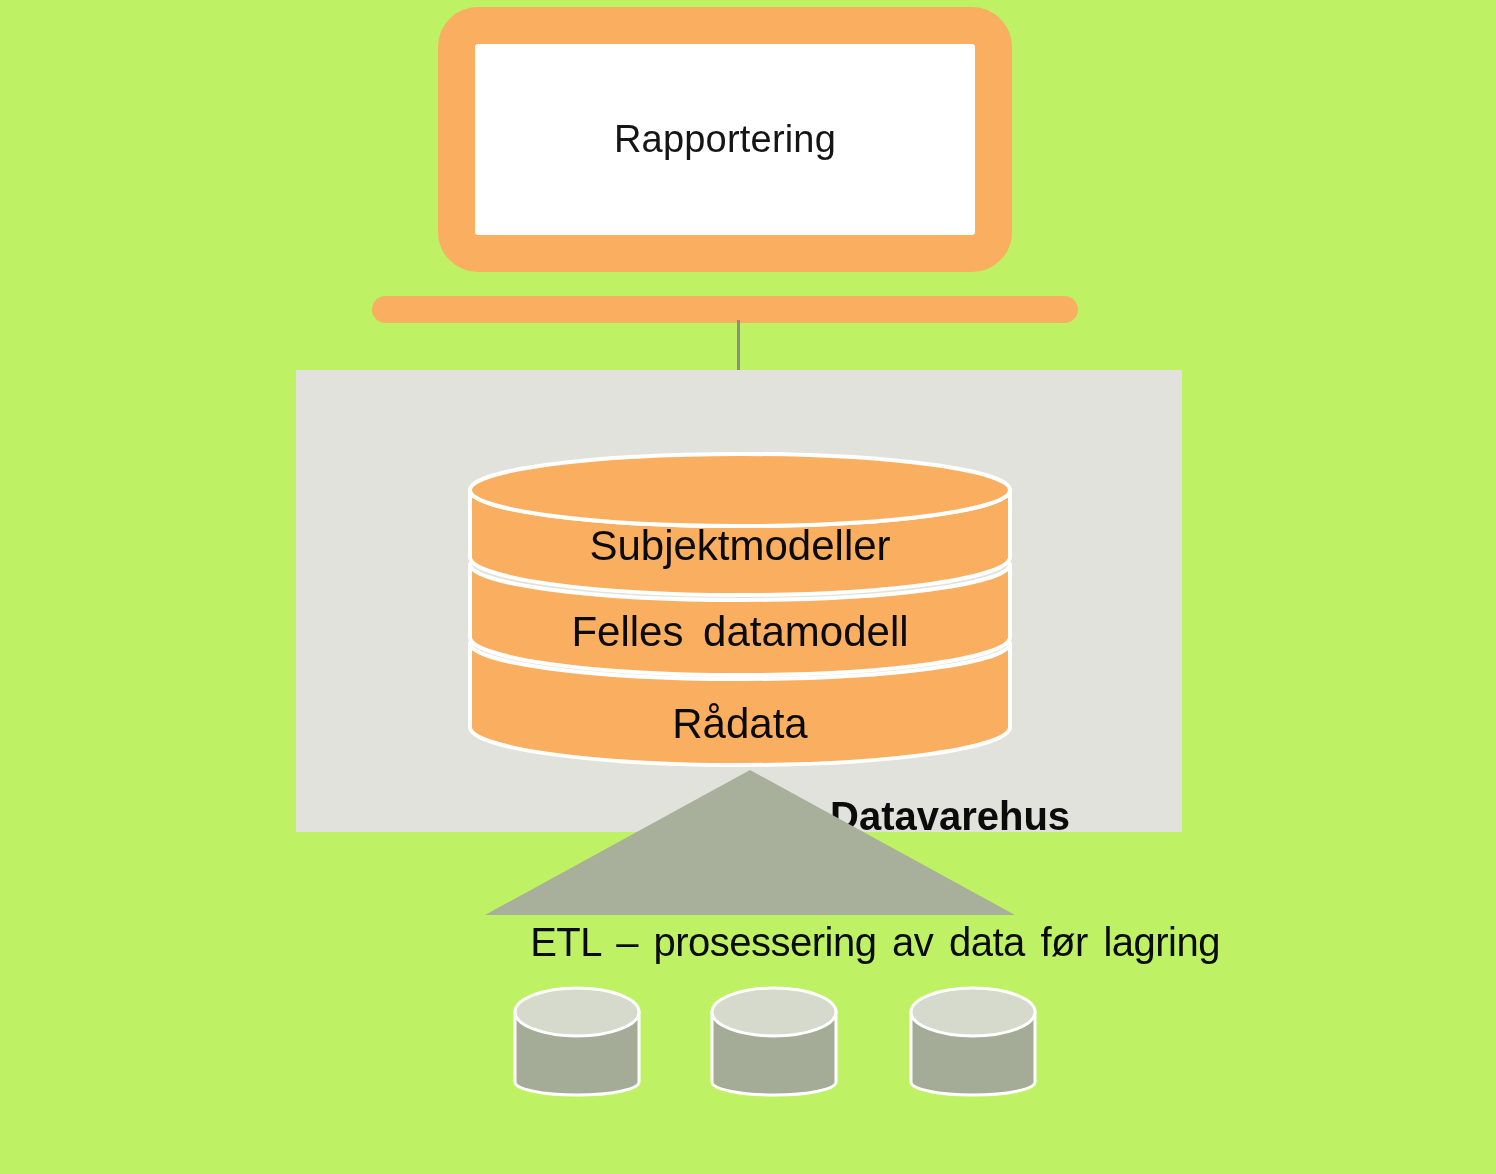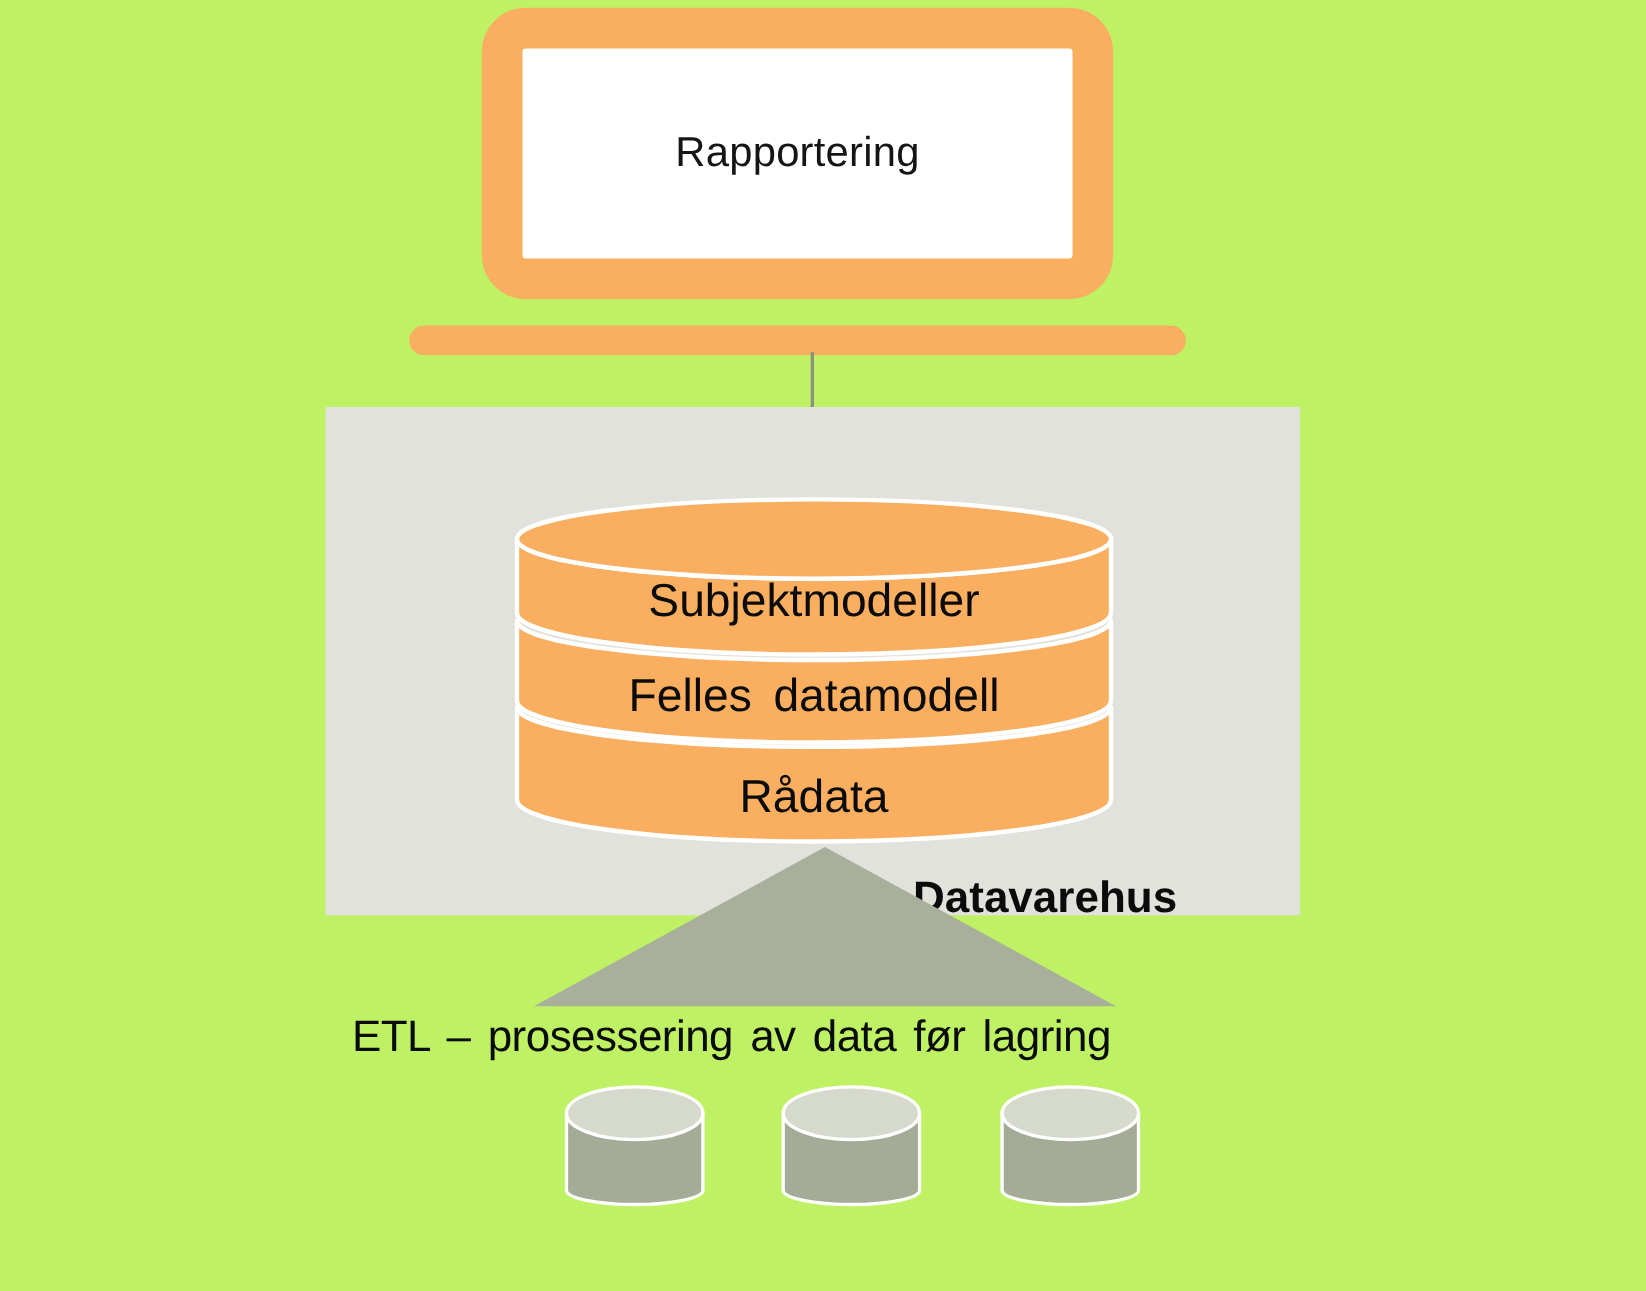--- a/index.html
+++ b/index.html
@@ -82,21 +82,21 @@
     stroke: none;
   }
 
   
   .etl-triangle { left: 485px; top: 768px; }
   .etl-triangle polygon { fill: #A8AF9B; }
 
   .etl-label {
     left: 320px; top: 920px;
     width: 900px;
-    text-align: left;
+    text-align: right;
     font-size: 40px;
     letter-spacing: -0.5px;
     word-spacing: 5px;
   }
 
   
   .src-cyl { top: 982px; }
   .src-cyl .body { fill: #A4AB97; stroke: #ffffff; stroke-width: 3; }
   .src-cyl .lid  { fill: #D6DACC; stroke: #ffffff; stroke-width: 3; }
   .src-1 { left: 512px; }

